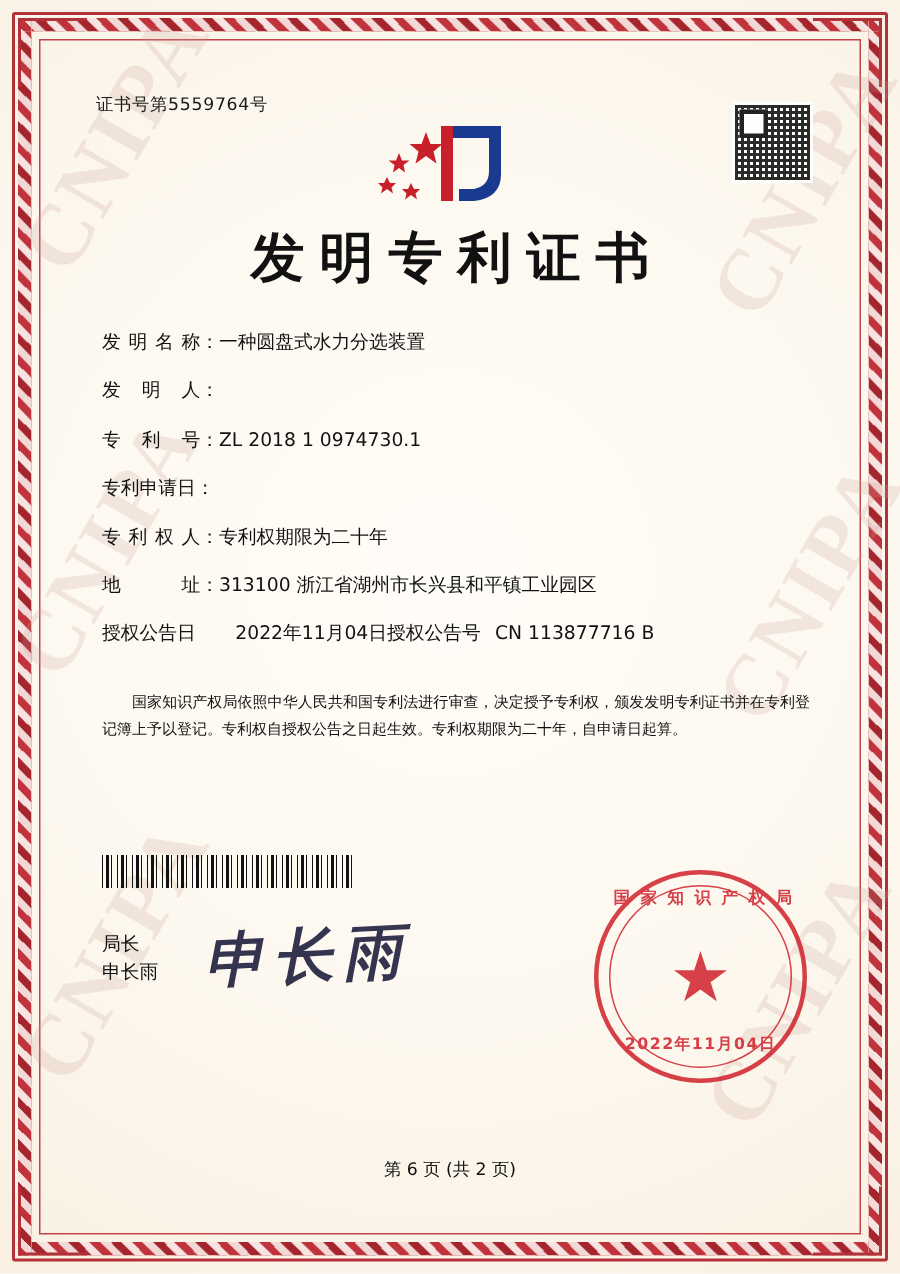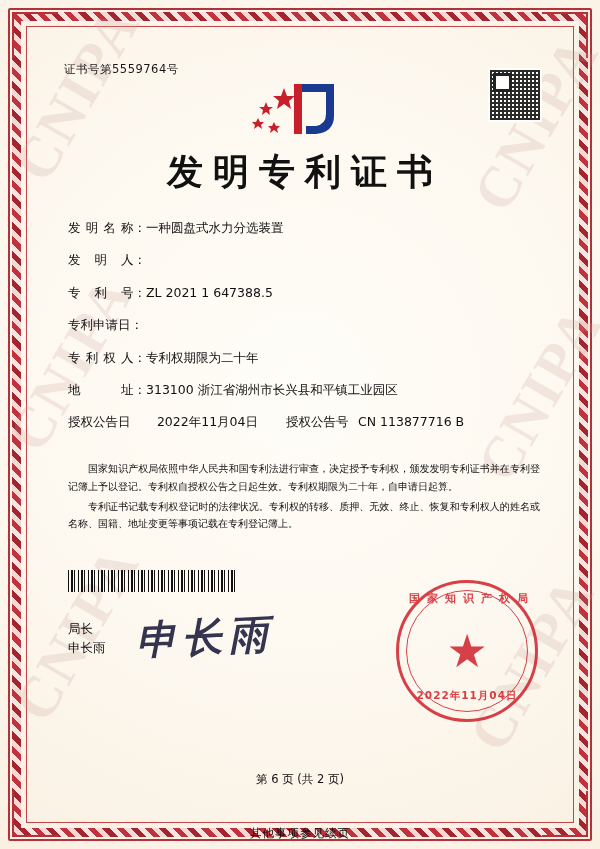--- a/index.html
+++ b/index.html
@@ -97,21 +97,21 @@
   .row{display:flex;align-items:flex-start;margin-bottom:15.5px;line-height:1.35;}
   .label{
     width:78px;flex:0 0 78px;
     display:flex;justify-content:space-between;
     letter-spacing:0;
   }
   .value{flex:1;}
   .row.two .label{width:78px;flex:0 0 78px;}
   .col2{display:flex;flex:1;}
   .col2 .left{flex:0 0 190px;display:flex;text-align:right;}
-  .col2 .right{display:flex;margin-left:28px;}
+  .col2 .right{display:flex;}
   .col2 .right .label{width:72px;flex:0 0 72px;}
 
   .para{
     position:absolute;left:28px;right:20px;top:420px;
     font-size:10px;line-height:1.78;color:#111;text-align:justify;
   }
   .para p{margin:0 0 2px 0;text-indent:2em;}
 
   .barcode{
     position:absolute;left:28px;top:530px;
@@ -226,21 +226,21 @@
             <span>人：</span>
           </div>
       </div>
 
       <div class="row">
         <div class="label">
             <span>专</span>
             <span>利</span>
             <span>号：</span>
           </div>
-        <div class="value">ZL 2021 1 647388.5</div>
+        <div class="value">ZL 2018 1 0974730.1</div>
       </div>
 
       <div class="row">
         <div class="label">
             <span>专利申请日：</span>
           </div>
       </div>
 
       <div class="row">
         <div class="label">
@@ -270,35 +270,33 @@
             <div class="label">授权公告号</div>
             <div class="value">CN 113877716 B</div>
           </div>
         </div>
       </div>
 
     </div>
 
     <div class="para">
       <p>国家知识产权局依照中华人民共和国专利法进行审查，决定授予专利权，颁发发明专利证书并在专利登记簿上予以登记。专利权自授权公告之日起生效。专利权期限为二十年，自申请日起算。</p>
-      <p>专利证书记载专利权登记时的法律状况。专利权的转移、质押、无效、终止、恢复和专利权人的姓名或名称、国籍、地址变更等事项记载在专利登记簿上。</p>
     </div>
 
     <div class="barcode"></div>
 
     <div class="sign-block">
       <div>局长</div>
       <div>申长雨</div>
     </div>
     <div class="handwriting">申长雨</div>
 
     <div class="seal">
       <div class="ring2"></div>
       <div class="arc">国家知识产权局</div>
       <div class="star">★</div>
       <div class="date">2022年11月04日</div>
     </div>
 
     <div class="pagenum">第 6 页 (共 2 页)</div>
-    <div class="footer-note">其他事项参见续页</div>
 
   </div>
 </div>
 
 </body></html>

